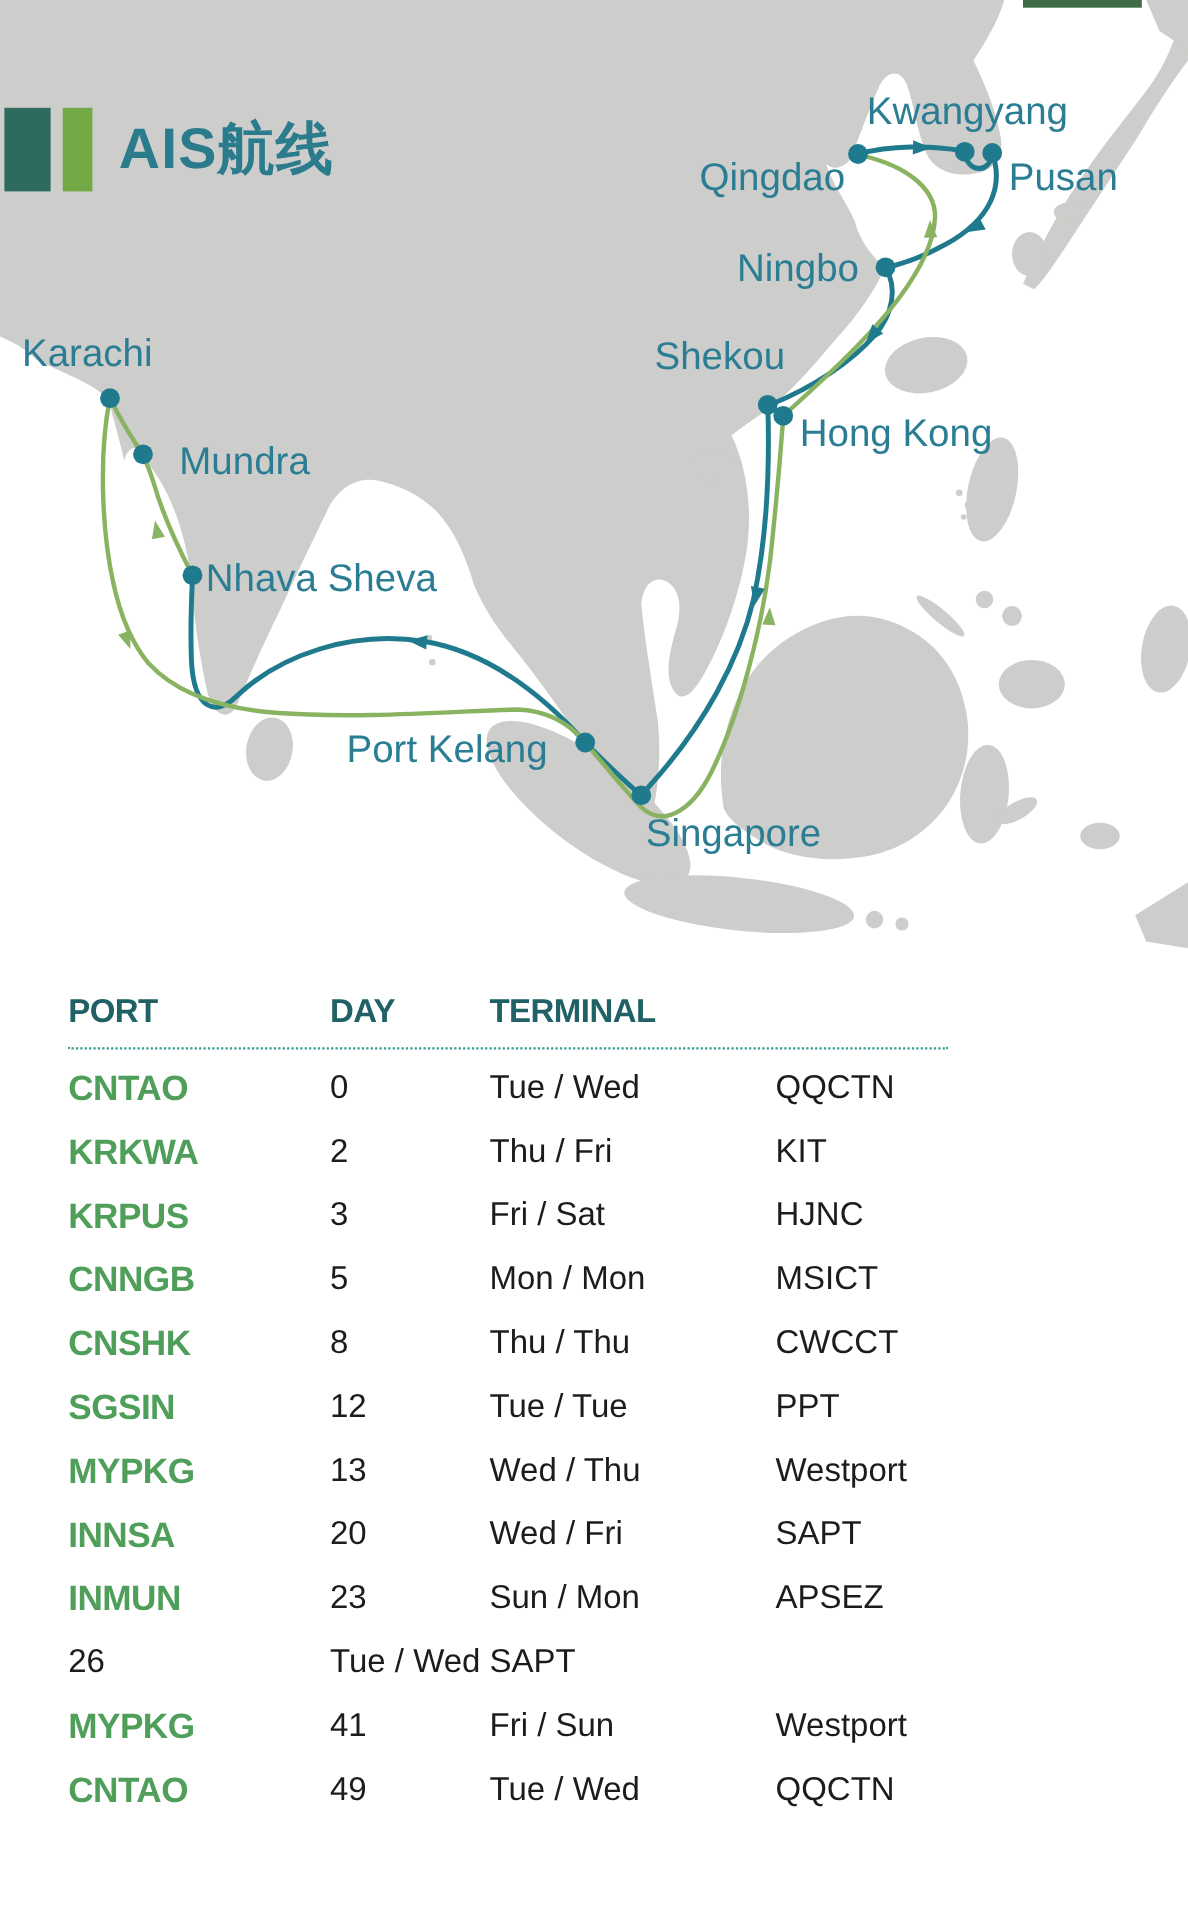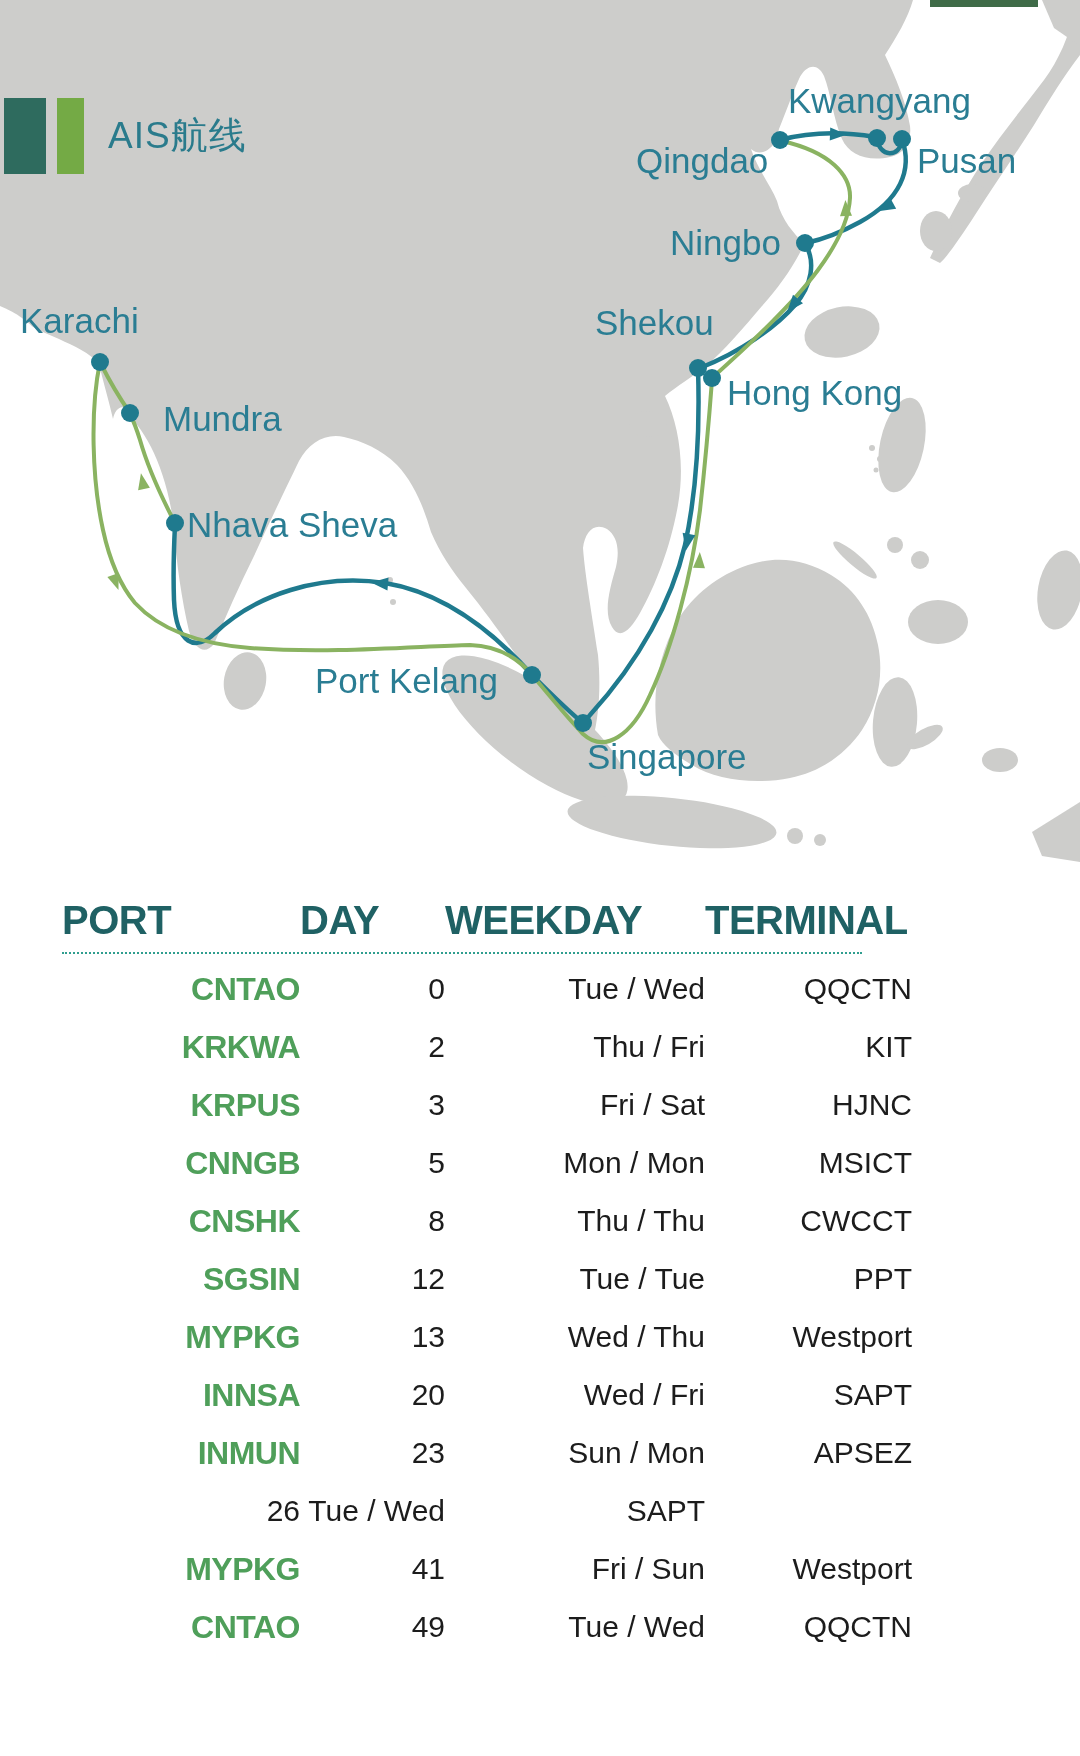--- a/index.html
+++ b/index.html
@@ -11,27 +11,27 @@
   .route-teal{fill:none;stroke:#1f7a8e;stroke-width:4.5;stroke-linecap:round;}
   .route-green{fill:none;stroke:#8ab361;stroke-width:4;stroke-linecap:round;}
   .arrow-teal{fill:#1f7a8e;}
   .arrow-green{fill:#8ab361;}
   .port-dot{fill:#1f7a8e;}
   .maplabel{fill:#2a7d93;font-size:35px;font-family:"Liberation Sans","DejaVu Sans",sans-serif;}
   .topstrip{position:absolute;left:930px;top:0;width:108px;height:7px;background:#3f6b48;}
   .titlebox{position:absolute;left:4px;top:98px;height:76px;display:flex;align-items:center;}
   .bar-dark{width:42px;height:76px;background:#2e6b5e;}
   .bar-green{width:27px;height:76px;background:#74aa45;margin-left:11px;}
-  .title-text{margin-left:24px;font-size:37px;font-weight:400;color:#2a7b8c;letter-spacing:1px;line-height:76px;text-align:right;}
+  .title-text{margin-left:24px;font-size:52px;font-weight:700;color:#2a7b8c;letter-spacing:1px;line-height:76px;text-align:right;}
   .table{position:absolute;left:62px;top:896px;width:850px;}
   .thead,.trow{display:grid;grid-template-columns:238px 145px 260px 1fr;align-items:center;}
   .thead{height:48px;}
-  .thead span{font-size:40px;font-weight:700;color:#1f6164;letter-spacing:-0.5px;}
+  .thead span{font-size:30px;font-weight:700;color:#1f6164;letter-spacing:-0.5px;}
   .sep{border-top:2px dotted #2f9e8f;margin:8px 0 6px 0;width:800px;}
-  .trow{height:58px;text-align:right;}
+  .trow{height:58px;}
   .trow .code{font-size:32px;font-weight:700;color:#4f9f5a;letter-spacing:-0.5px;}
   .trow .val{font-size:30px;font-weight:400;color:#1c1c1c;}
 </style>
 </head>
 <body>
 
 <div class="stage">
 
   <svg class="map" width="1080" height="905" viewBox="0 0 1080 905">
     <rect class="sea" x="0" y="0" width="1080" height="905"></rect>
@@ -142,21 +142,20 @@
   <div class="titlebox">
     <div class="bar-dark"></div>
     <div class="bar-green"></div>
     <div class="title-text">AIS航线</div>
   </div>
 
   <div class="table">
     <div class="thead">
       <span>PORT</span>
       <span>DAY</span>
-      <span>WEEKDAY</span>
       <span>TERMINAL</span>
     </div>
     <div class="sep"></div>
 
     <div class="trow">
       <span class="code">CNTAO</span>
       <span class="val">0</span>
       <span class="val">Tue / Wed</span>
       <span class="val">QQCTN</span>
     </div>

